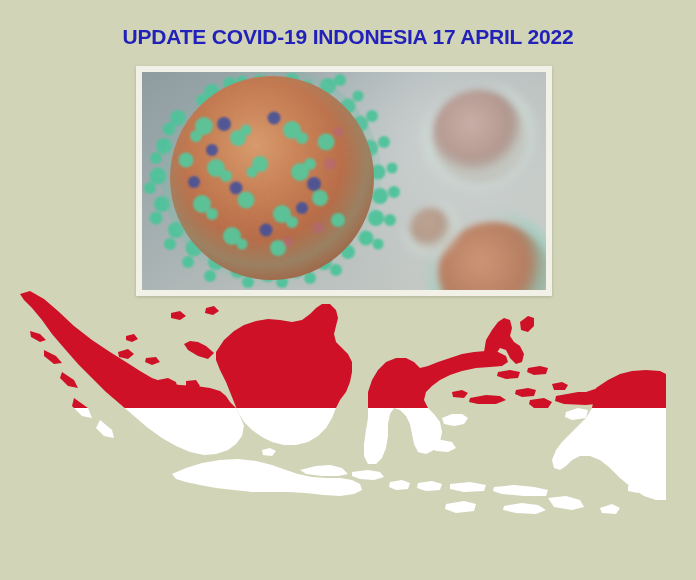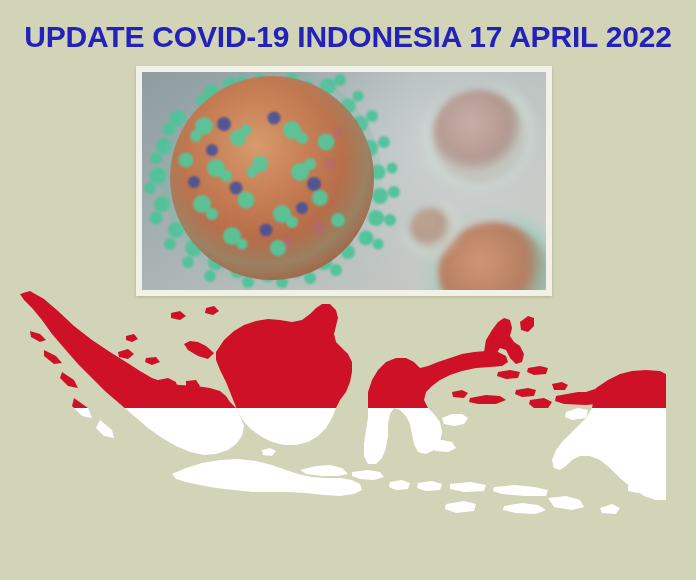--- a/index.html
+++ b/index.html
@@ -17,21 +17,21 @@
     overflow: hidden;
     background: #d2d4b8;
   }
   #poster-title {
     position: absolute;
     top: 20px;
     left: 0;
     width: 696px;
     text-align: center;
     font-family: "Liberation Sans", sans-serif;
-    font-size: 30px;
+    font-size: 21px;
     font-weight: bold;
     letter-spacing: -0.2px;
     color: #2222bb;
     white-space: nowrap;
     line-height: 34px;
   }
   #virus-photo-frame {
     position: absolute;
     left: 136px;
     top: 66px;

